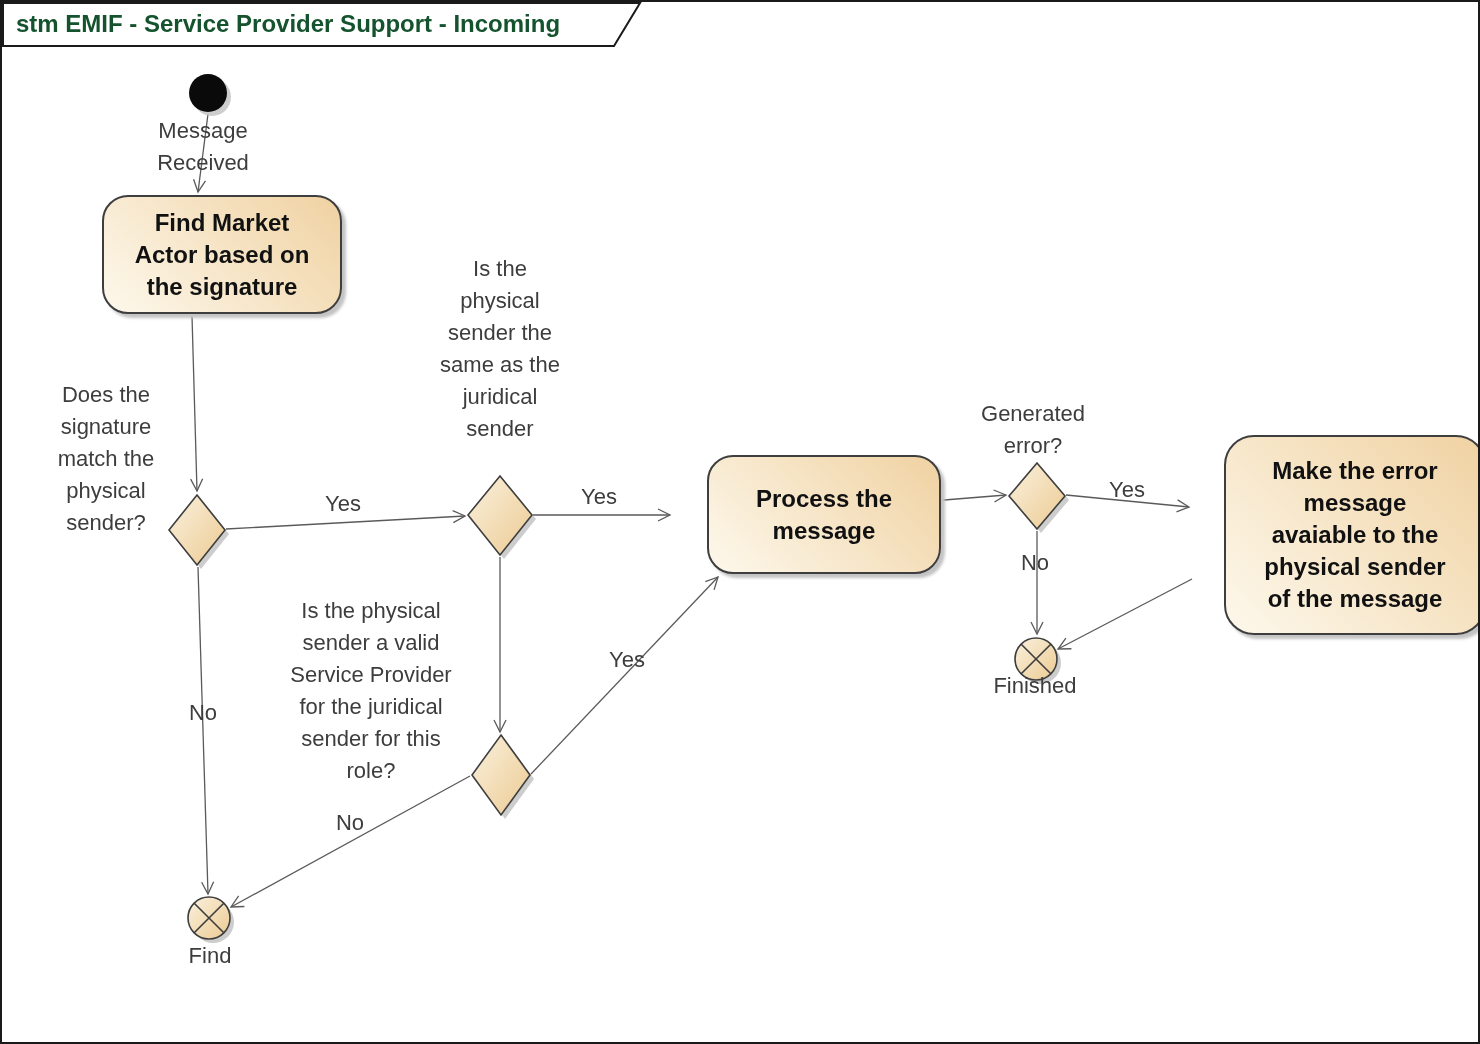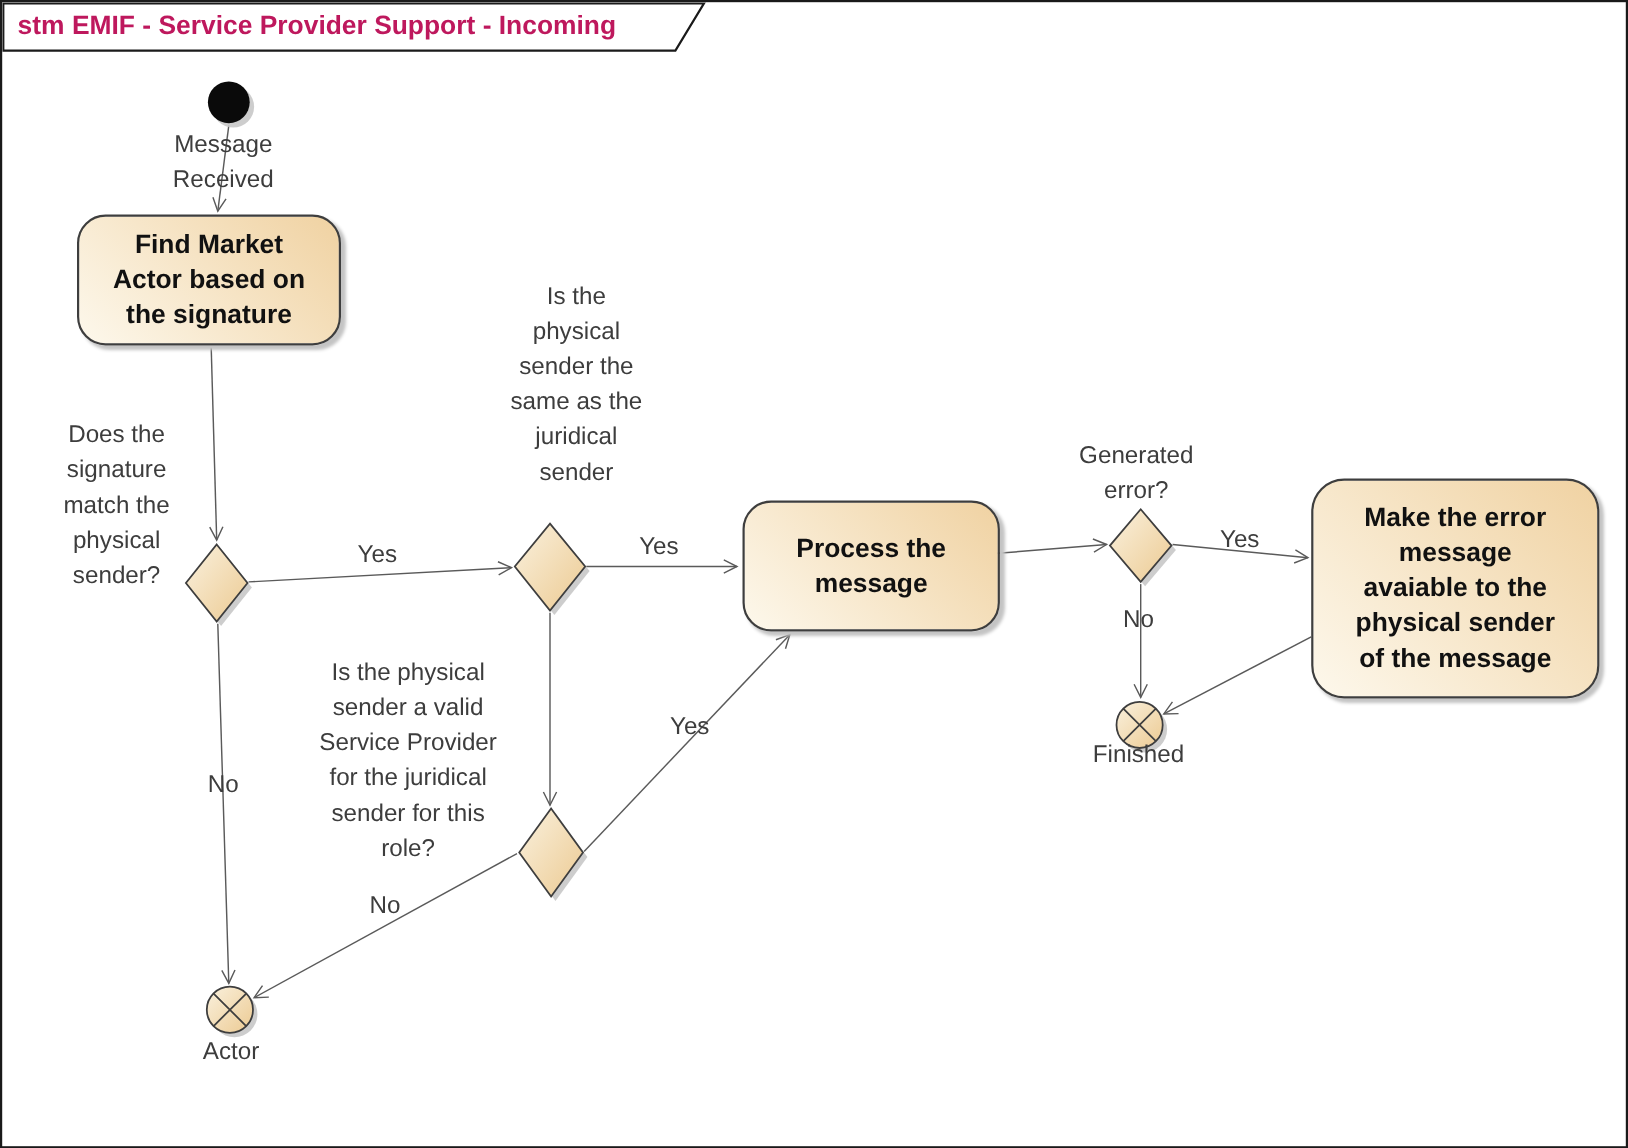--- a/index.html
+++ b/index.html
@@ -20,35 +20,36 @@
     width:1480px;height:1044px;
     box-sizing:border-box;
     border:2px solid var(--frame-border);
     background:#ffffff;
     font-family:"Liberation Sans","DejaVu Sans",sans-serif;
     overflow:hidden;
   }
   svg.layer{position:absolute;left:0;top:0;width:1480px;height:1044px;}
   .title-text{
     position:absolute;left:14px;top:8px;
-    font-size:24px;font-weight:bold;color:#be185d;
+    font-size:24px;font-weight:bold;color:#14532d;
     white-space:nowrap;z-index:5;
   }
   .action{
     position:absolute;
     box-sizing:border-box;
     border:2px solid var(--shape-border);
     background:linear-gradient(45deg,var(--fill-light) 0%,var(--fill-dark) 100%);
     box-shadow:4px 4px 3px var(--shadow);
     display:flex;align-items:center;justify-content:center;
     text-align:center;
     font-size:24px;font-weight:bold;line-height:32px;
     color:var(--text-dark);
     white-space:pre-line;
     z-index:3;
+    margin-left:32px;
   }
   .label{
     position:absolute;
     transform:translateX(-50%);
     text-align:center;
     font-size:22px;line-height:32px;
     color:var(--text-annot);
     white-space:pre-line;
     z-index:4;
   }
@@ -134,35 +135,35 @@
 physical sender
 of the message</div>
 
   <div class="label" style="left:201px;top:113px;">Message
 Received</div>
   <div class="label" style="left:104px;top:377px;">Does the
 signature
 match the
 physical
 sender?</div>
-  <div class="label" style="left:522px;top:251px;">Is the
+  <div class="label" style="left:498px;top:251px;">Is the
 physical
 sender the
 same as the
 juridical
 sender</div>
   <div class="label" style="left:369px;top:593px;">Is the physical
 sender a valid
 Service Provider
 for the juridical
 sender for this
 role?</div>
   <div class="label" style="left:1031px;top:396px;">Generated
 error?</div>
-  <div class="label" style="left:208px;top:938px;">Actor</div>
+  <div class="label" style="left:208px;top:938px;">Find</div>
   <div class="label" style="left:1033px;top:668px;">Finished</div>
 
   <div class="edge-label" style="left:341px;top:489px;">Yes</div>
   <div class="edge-label" style="left:201px;top:698px;">No</div>
   <div class="edge-label" style="left:597px;top:482px;">Yes</div>
   <div class="edge-label" style="left:625px;top:645px;">Yes</div>
   <div class="edge-label" style="left:348px;top:808px;">No</div>
   <div class="edge-label" style="left:1125px;top:475px;">Yes</div>
   <div class="edge-label" style="left:1033px;top:548px;">No</div>
 

